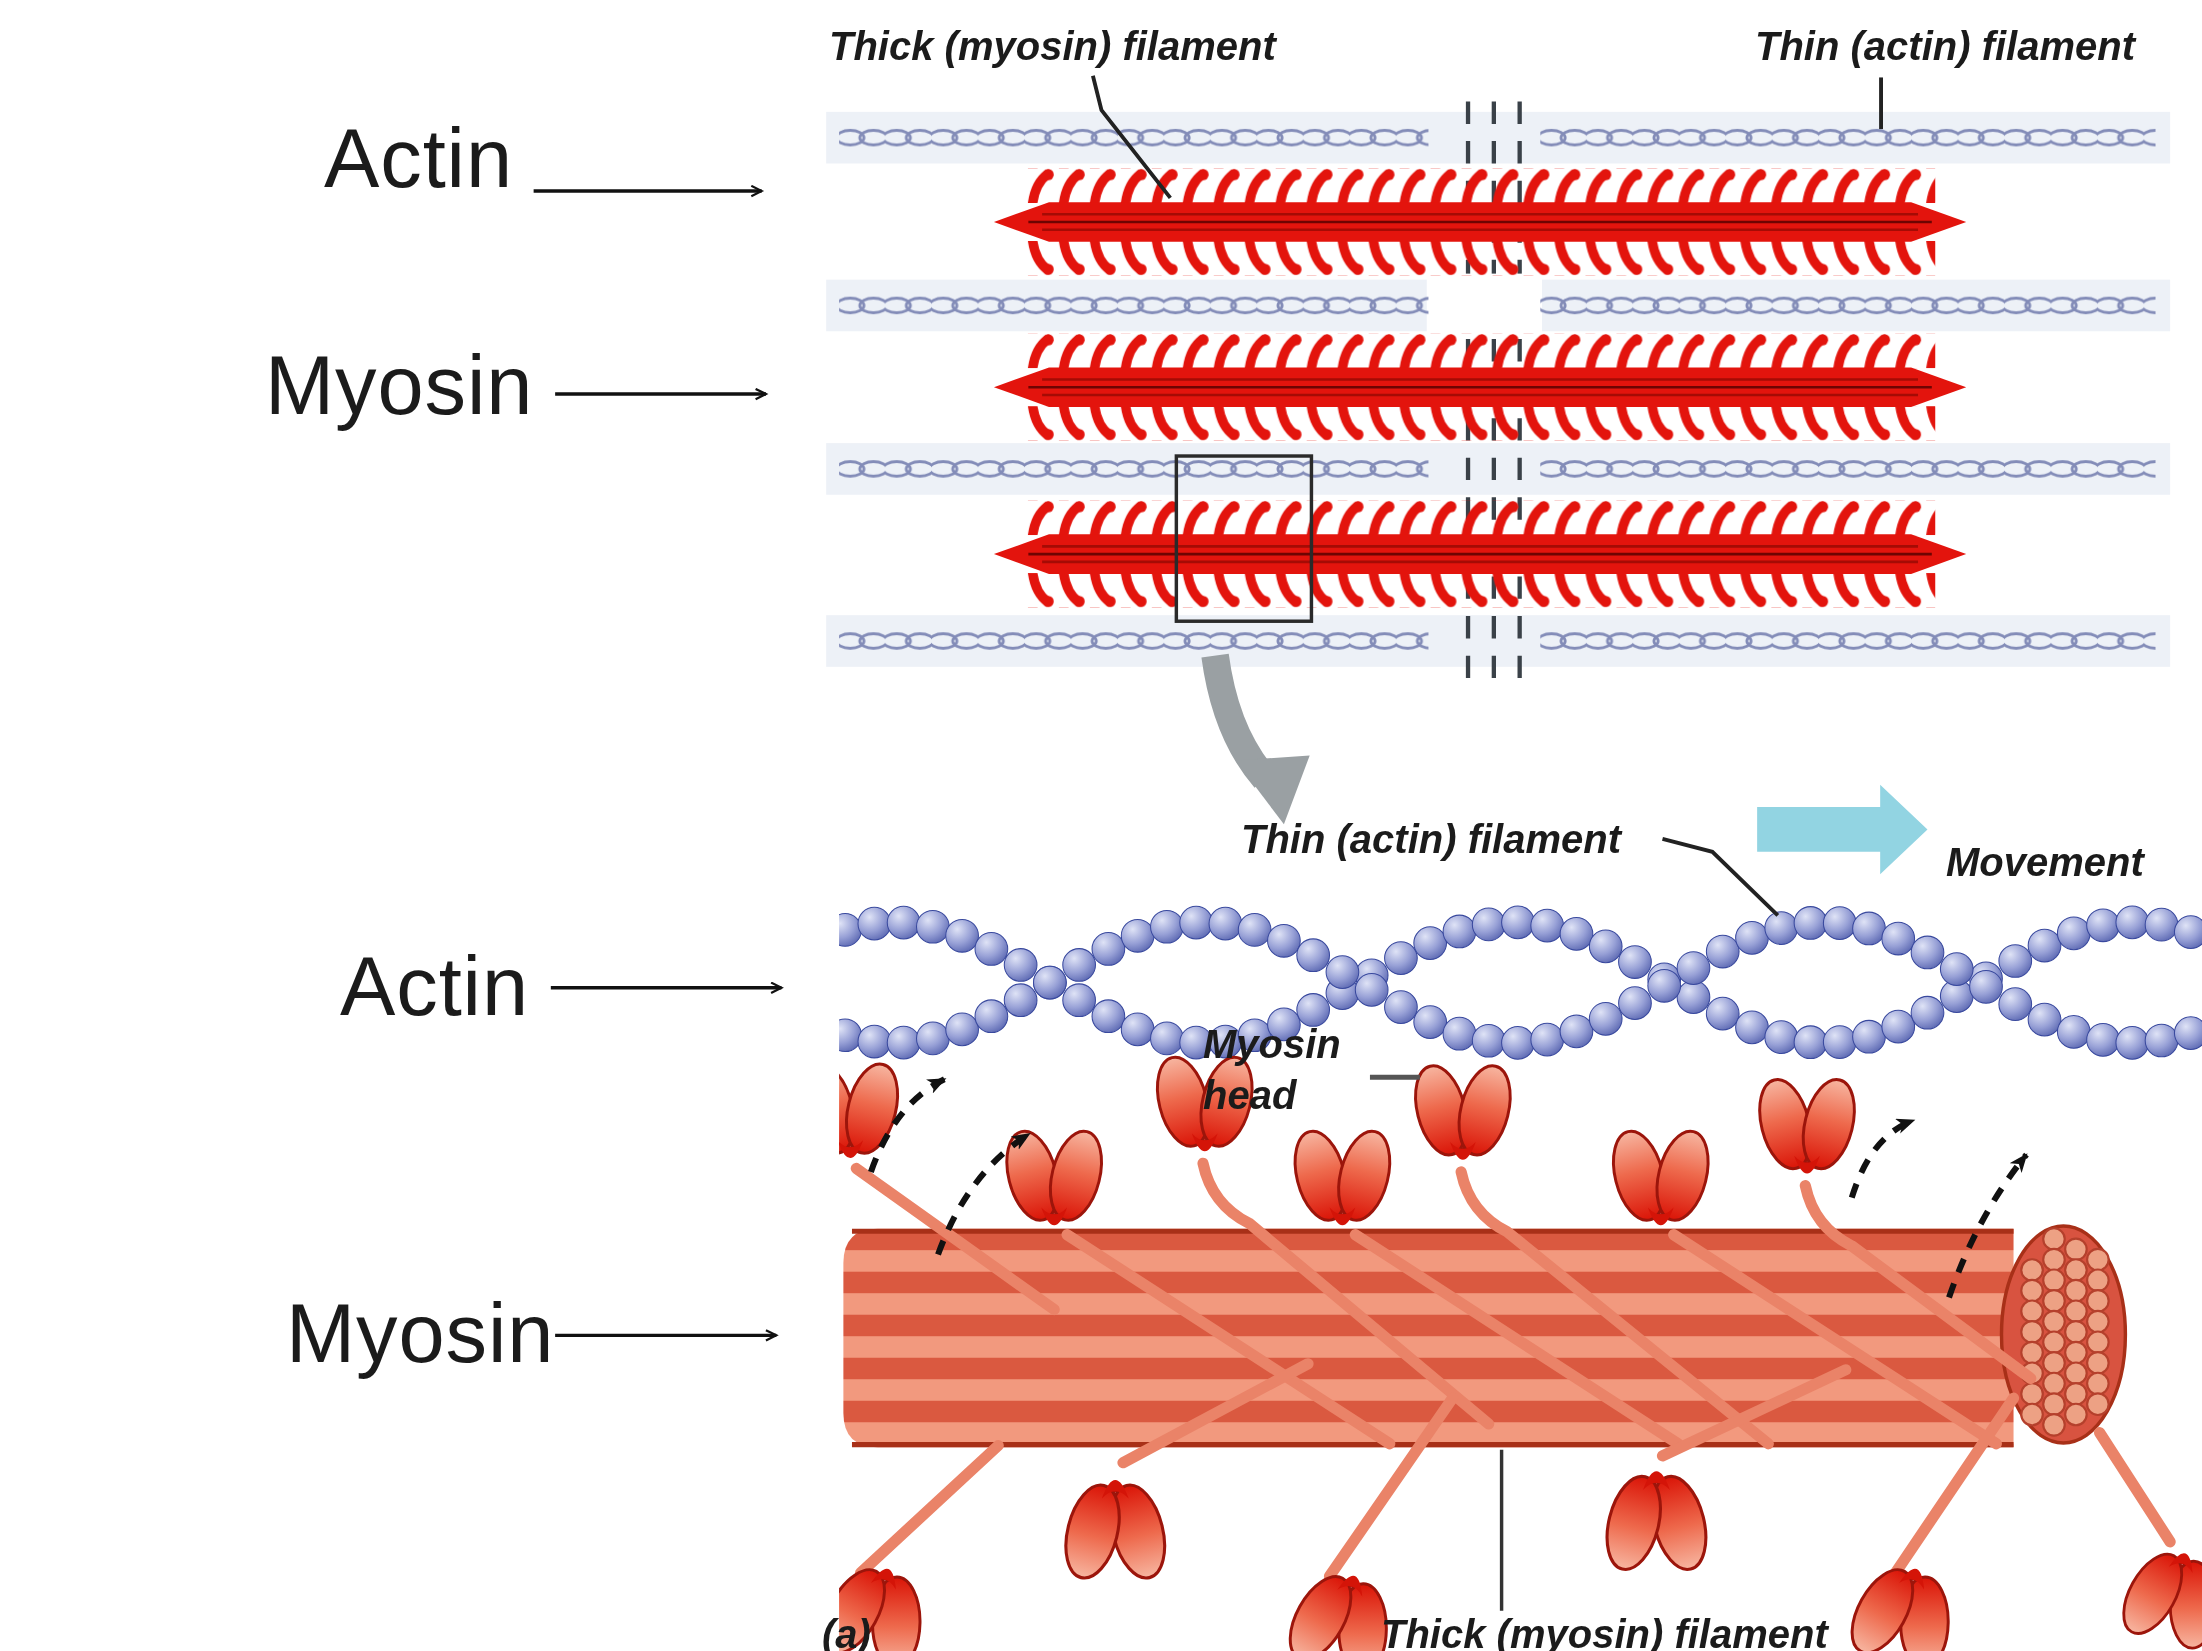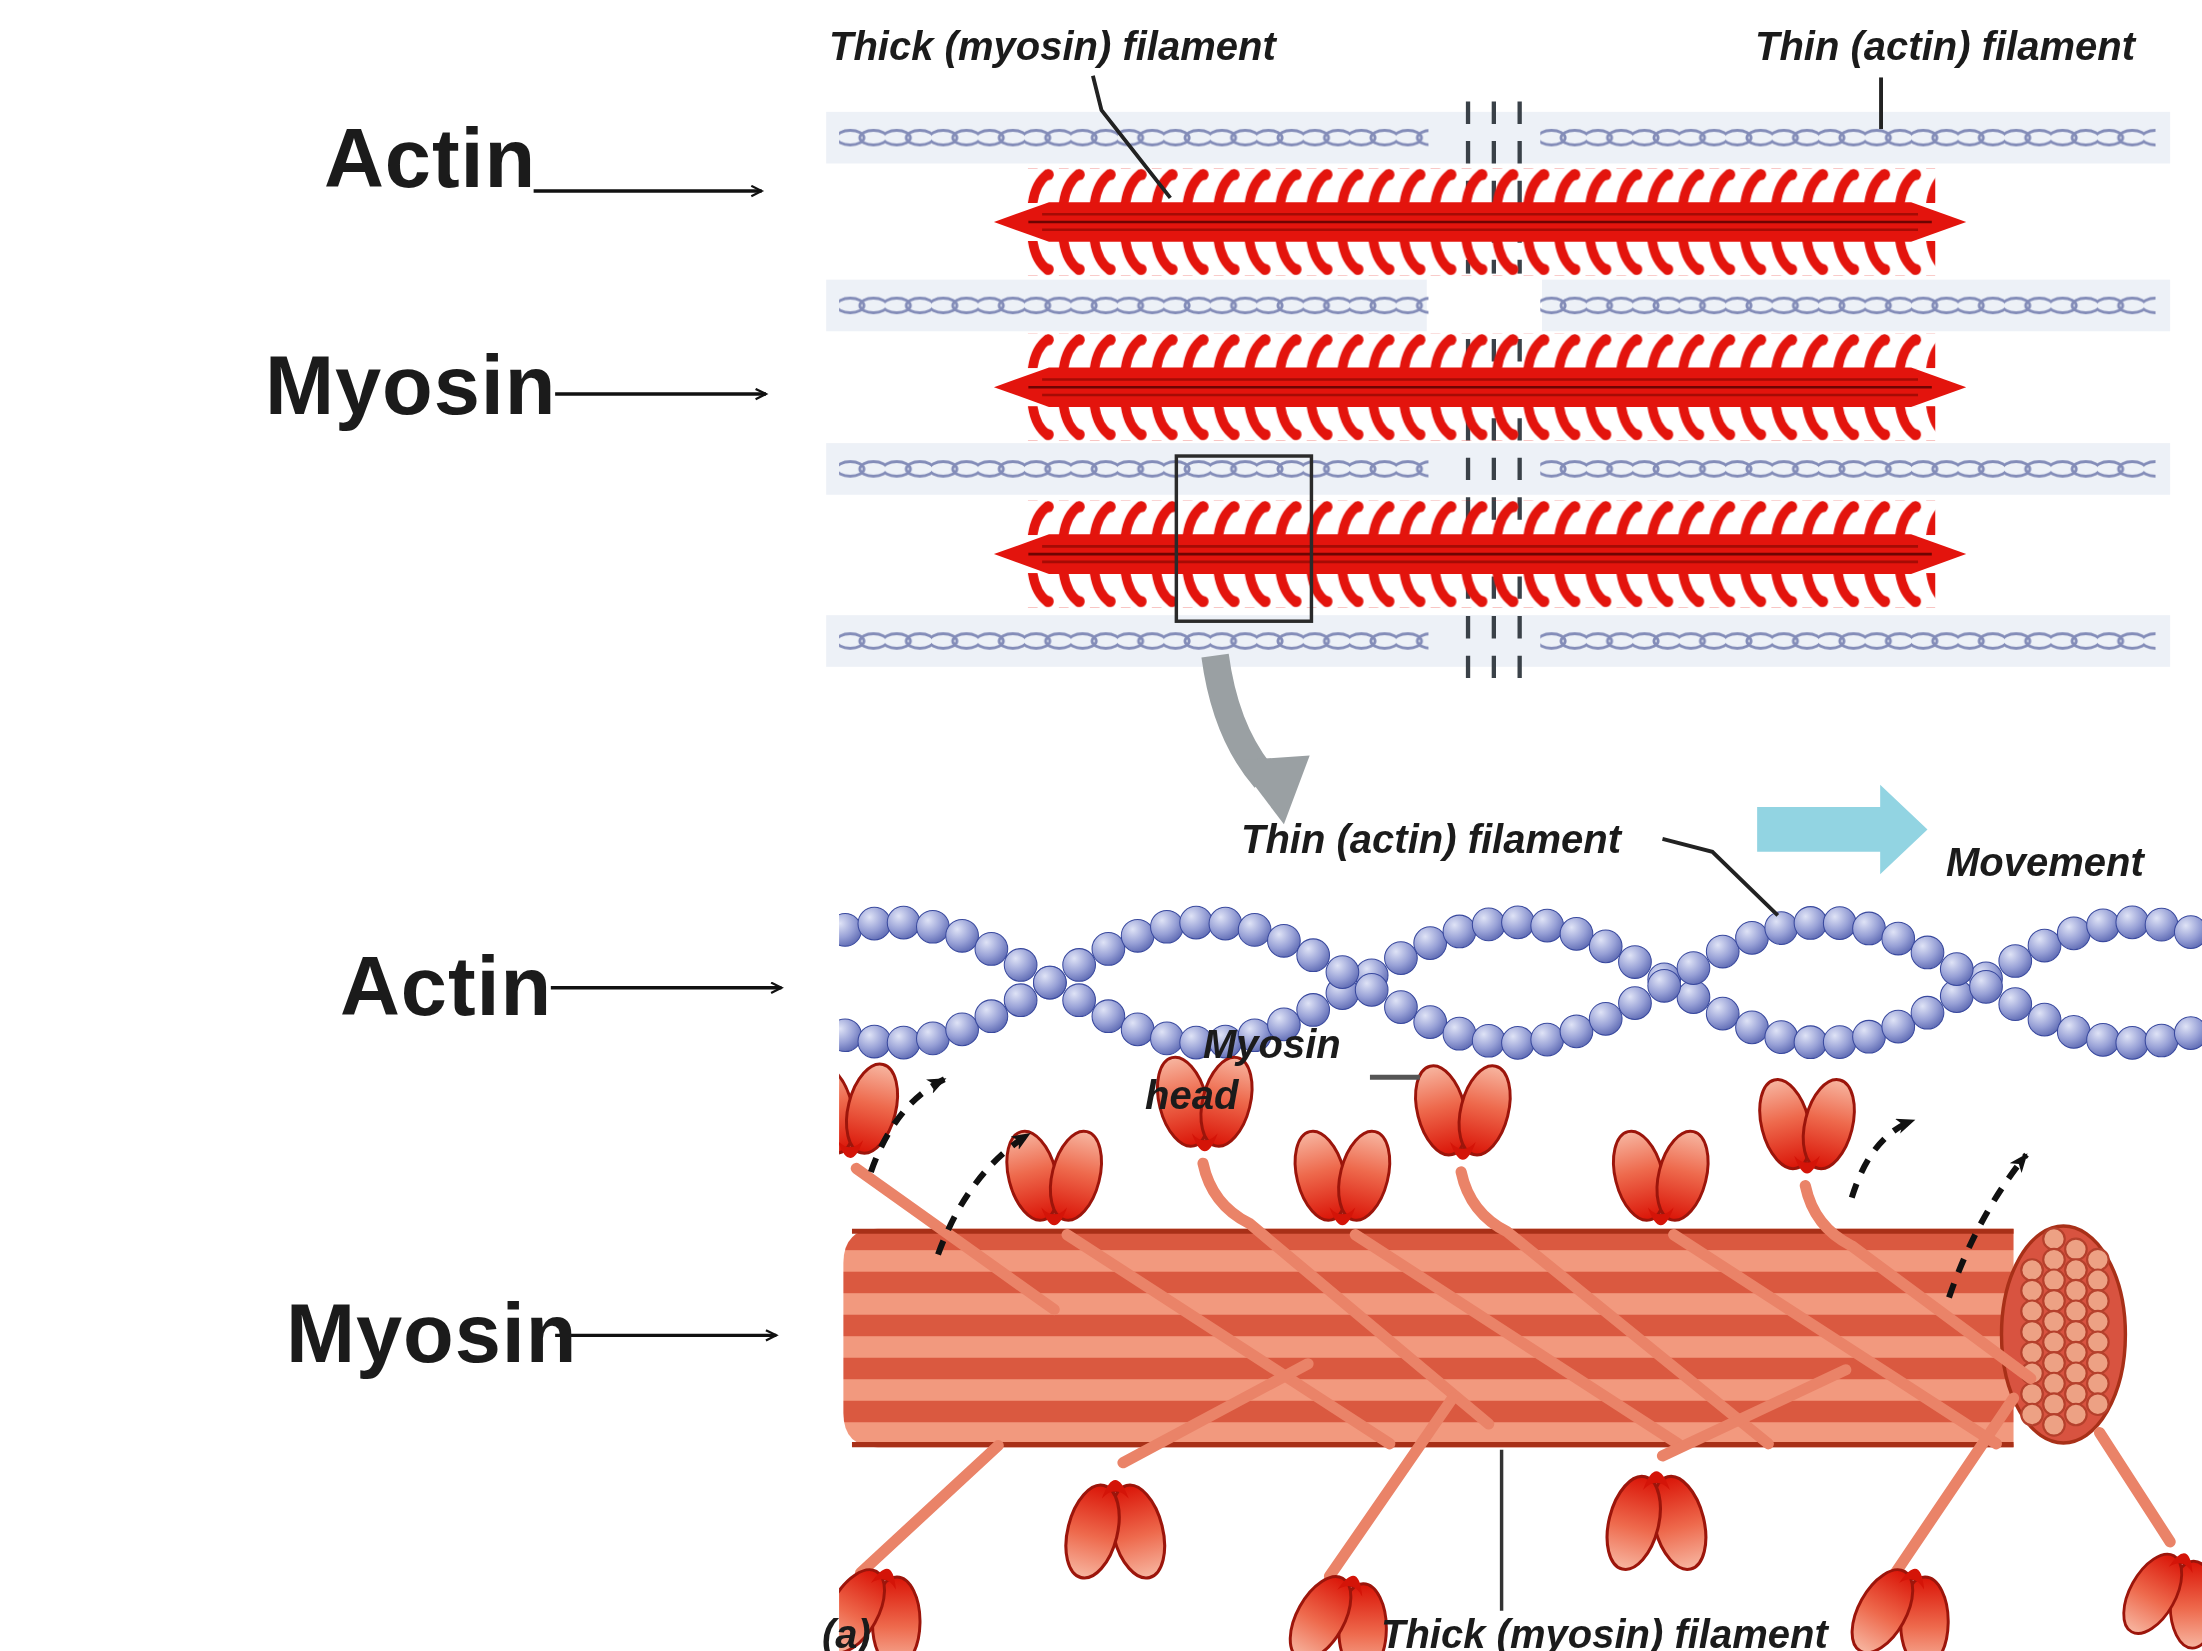--- a/index.html
+++ b/index.html
@@ -1,20 +1,20 @@
 <!DOCTYPE html>
 <html style="font-size:13.8px"><head>
 <meta charset="utf-8">
 <style>
   html,body{margin:0;padding:0;background:#fff;}
   #stage{position:relative;width:2203px;height:1652px;background:#fff;overflow:hidden;
          font-family:"Liberation Sans",sans-serif;}
   #art{position:absolute;left:0;top:0;}
   .lbl{position:absolute;color:#1b1b1b;white-space:nowrap;line-height:1;}
-  .side{font-size:83px;font-weight:700;letter-spacing:0.9px;}
+  .side{font-size:83px;font-weight:400;letter-spacing:0.9px;}
   .panel{font-size:40px;font-weight:700;font-style:italic;}
 </style>
 </head>
 <body>
 
 <div id="stage">
 
 <svg id="art" width="2203" height="1652" viewBox="0 0 2560 1920">
   <defs>
 
@@ -337,19 +337,19 @@
 </svg>
 
   <div class="lbl side" style="left:324px;top:117px;">Actin</div>
   <div class="lbl side" style="left:265px;top:344px;">Myosin</div>
   <div class="lbl panel" style="left:829px;top:26px;">Thick (myosin) filament</div>
   <div class="lbl panel" style="left:1755px;top:26px;">Thin (actin) filament</div>
 
   <div class="lbl panel" style="left:1241px;top:819px;">Thin (actin) filament</div>
   <div class="lbl panel" style="left:1946px;top:842px;">Movement</div>
   <div class="lbl panel" style="left:1203px;top:1024px;">Myosin</div>
-  <div class="lbl panel" style="left:1145px;top:1075px;">head</div>
+  <div class="lbl panel" style="left:1203px;top:1075px;">head</div>
   <div class="lbl side" style="left:340px;top:945px;">Actin</div>
   <div class="lbl side" style="left:286px;top:1292px;">Myosin</div>
   <div class="lbl panel" style="left:822px;top:1614px;">(a)</div>
   <div class="lbl panel" style="left:1381px;top:1614px;">Thick (myosin) filament</div>
 </div>
 
 
 </body></html>

